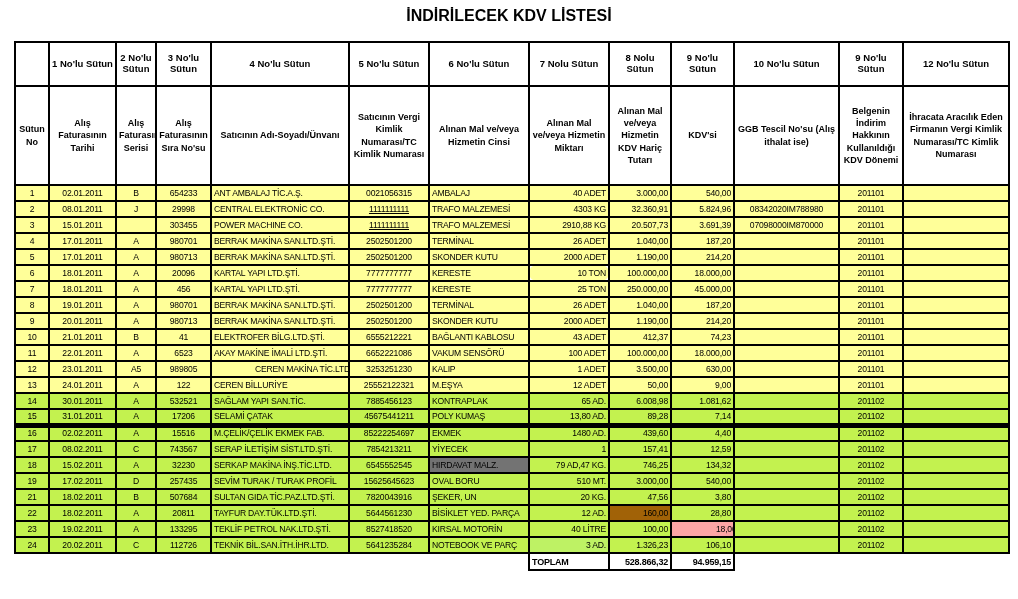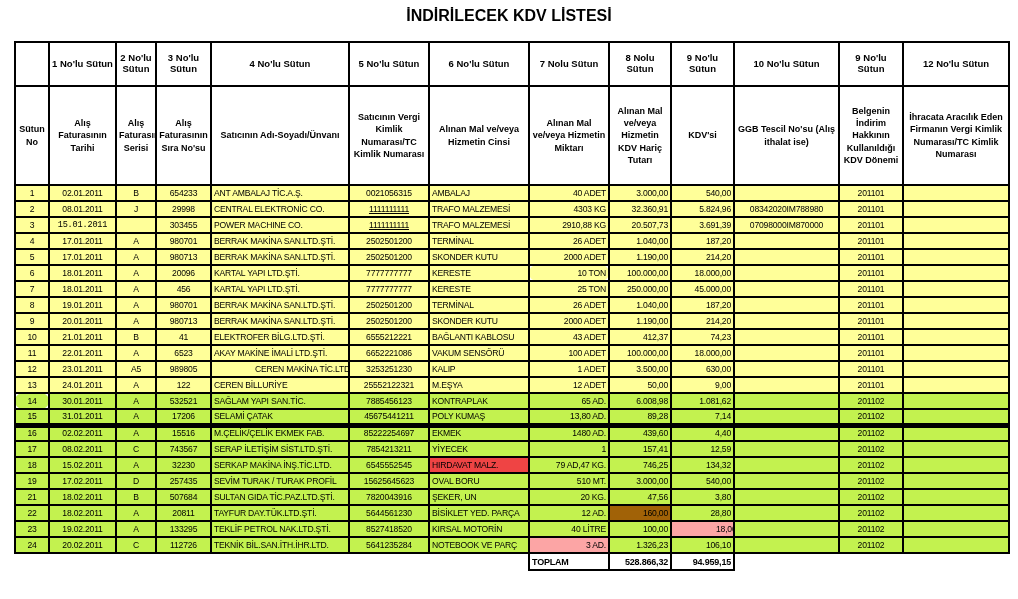--- a/index.html
+++ b/index.html
@@ -128,21 +128,21 @@
         <td class="al-l" style="background: rgb(255, 255, 153);">TRAFO MALZEMESİ</td>
         <td class="al-r" style="background: rgb(255, 255, 153);">4303 KG</td>
         <td class="al-r" style="background: rgb(255, 255, 153);">32.360,91</td>
         <td class="al-r" style="background: rgb(255, 255, 153);">5.824,96</td>
         <td class="al-c" style="background: rgb(255, 255, 153);">08342020IM788980</td>
         <td class="al-c" style="background: rgb(255, 255, 153);">201101</td>
         <td class="al-l" style="background: rgb(255, 255, 153);"></td>
       </tr>
       <tr class="data-row">
         <td class="al-c" style="background: rgb(255, 255, 153);">3</td>
-        <td class="al-c" style="background: rgb(255, 255, 153); font-family: Liberation Mono, monospace;">15.01.2011</td>
+        <td class="al-c" style="background: rgb(255, 255, 153);">15.01.2011</td>
         <td class="al-c" style="background: rgb(255, 255, 153);"></td>
         <td class="al-c" style="background: rgb(255, 255, 153);">303455</td>
         <td class="al-l" style="background: rgb(255, 255, 153);">POWER MACHINE CO.</td>
         <td class="al-c u" style="background: rgb(255, 255, 153);">1111111111</td>
         <td class="al-l" style="background: rgb(255, 255, 153);">TRAFO MALZEMESİ</td>
         <td class="al-r" style="background: rgb(255, 255, 153);">2910,88 KG</td>
         <td class="al-r" style="background: rgb(255, 255, 153);">20.507,73</td>
         <td class="al-r" style="background: rgb(255, 255, 153);">3.691,39</td>
         <td class="al-c" style="background: rgb(255, 255, 153);">07098000IM870000</td>
         <td class="al-c" style="background: rgb(255, 255, 153);">201101</td>
@@ -292,21 +292,21 @@
         <td class="al-c" style="background: rgb(255, 255, 153);">25552122321</td>
         <td class="al-l" style="background: rgb(255, 255, 153);">M.EŞYA</td>
         <td class="al-r" style="background: rgb(255, 255, 153);">12 ADET</td>
         <td class="al-r" style="background: rgb(255, 255, 153);">50,00</td>
         <td class="al-r" style="background: rgb(255, 255, 153);">9,00</td>
         <td class="al-c" style="background: rgb(255, 255, 153);"></td>
         <td class="al-c" style="background: rgb(255, 255, 153);">201101</td>
         <td class="al-l" style="background: rgb(255, 255, 153);"></td>
       </tr>
       <tr class="data-row">
-        <td class="al-c" style="background: rgb(195, 242, 79); border-radius: 8px;">14</td>
+        <td class="al-c" style="background: rgb(195, 242, 79);">14</td>
         <td class="al-c" style="background: rgb(195, 242, 79);">30.01.2011</td>
         <td class="al-c" style="background: rgb(195, 242, 79);">A</td>
         <td class="al-c" style="background: rgb(195, 242, 79);">532521</td>
         <td class="al-l" style="background: rgb(195, 242, 79);">SAĞLAM YAPI SAN.TİC.</td>
         <td class="al-c" style="background: rgb(195, 242, 79);">7885456123</td>
         <td class="al-l" style="background: rgb(195, 242, 79);">KONTRAPLAK</td>
         <td class="al-r" style="background: rgb(195, 242, 79);">65 AD.</td>
         <td class="al-r" style="background: rgb(195, 242, 79);">6.008,98</td>
         <td class="al-r" style="background: rgb(195, 242, 79);">1.081,62</td>
         <td class="al-c" style="background: rgb(195, 242, 79);"></td>
@@ -358,21 +358,21 @@
         <td class="al-c" style="background: rgb(195, 242, 79);">201102</td>
         <td class="al-l" style="background: rgb(195, 242, 79);"></td>
       </tr>
       <tr class="data-row">
         <td class="al-c" style="background: rgb(195, 242, 79);">18</td>
         <td class="al-c" style="background: rgb(195, 242, 79);">15.02.2011</td>
         <td class="al-c" style="background: rgb(195, 242, 79);">A</td>
         <td class="al-c" style="background: rgb(195, 242, 79);">32230</td>
         <td class="al-l" style="background: rgb(195, 242, 79);">SERKAP MAKİNA İNŞ.TİC.LTD.</td>
         <td class="al-c" style="background: rgb(195, 242, 79);">6545552545</td>
-        <td class="al-l" style="background: #ef4444;">HIRDAVAT MALZ.</td>
+        <td class="al-l" style="background: #737373;">HIRDAVAT MALZ.</td>
         <td class="al-r" style="background: rgb(195, 242, 79);">79 AD,47 KG.</td>
         <td class="al-r" style="background: rgb(195, 242, 79);">746,25</td>
         <td class="al-r" style="background: rgb(195, 242, 79);">134,32</td>
         <td class="al-c" style="background: rgb(195, 242, 79);"></td>
         <td class="al-c" style="background: rgb(195, 242, 79);">201102</td>
         <td class="al-l" style="background: rgb(195, 242, 79);"></td>
       </tr>
       <tr class="data-row">
         <td class="al-c" style="background: rgb(195, 242, 79);">19</td>
         <td class="al-c" style="background: rgb(195, 242, 79);">17.02.2011</td>
@@ -434,21 +434,21 @@
         <td class="al-l" style="background: rgb(195, 242, 79);"></td>
       </tr>
       <tr class="data-row">
         <td class="al-c" style="background: rgb(195, 242, 79);">24</td>
         <td class="al-c" style="background: rgb(195, 242, 79);">20.02.2011</td>
         <td class="al-c" style="background: rgb(195, 242, 79);">C</td>
         <td class="al-c" style="background: rgb(195, 242, 79);">112726</td>
         <td class="al-l" style="background: rgb(195, 242, 79);">TEKNİK BİL.SAN.İTH.İHR.LTD.</td>
         <td class="al-c" style="background: rgb(195, 242, 79);">5641235284</td>
         <td class="al-l" style="background: rgb(195, 242, 79);">NOTEBOOK VE PARÇ</td>
-        <td class="al-r" style="background: #fca5a5;">3 AD.</td>
+        <td class="al-r" style="background: #bef264;">3 AD.</td>
         <td class="al-r" style="background: rgb(195, 242, 79);">1.326,23</td>
         <td class="al-r" style="background: rgb(195, 242, 79);">106,10</td>
         <td class="al-c" style="background: rgb(195, 242, 79);"></td>
         <td class="al-c" style="background: rgb(195, 242, 79);">201102</td>
         <td class="al-l" style="background: rgb(195, 242, 79);"></td>
       </tr>
       <tr class="total-row">
         <td class="blank" colspan="7"></td>
         <td class="al-l">TOPLAM</td>
         <td class="al-r">528.866,32</td>

